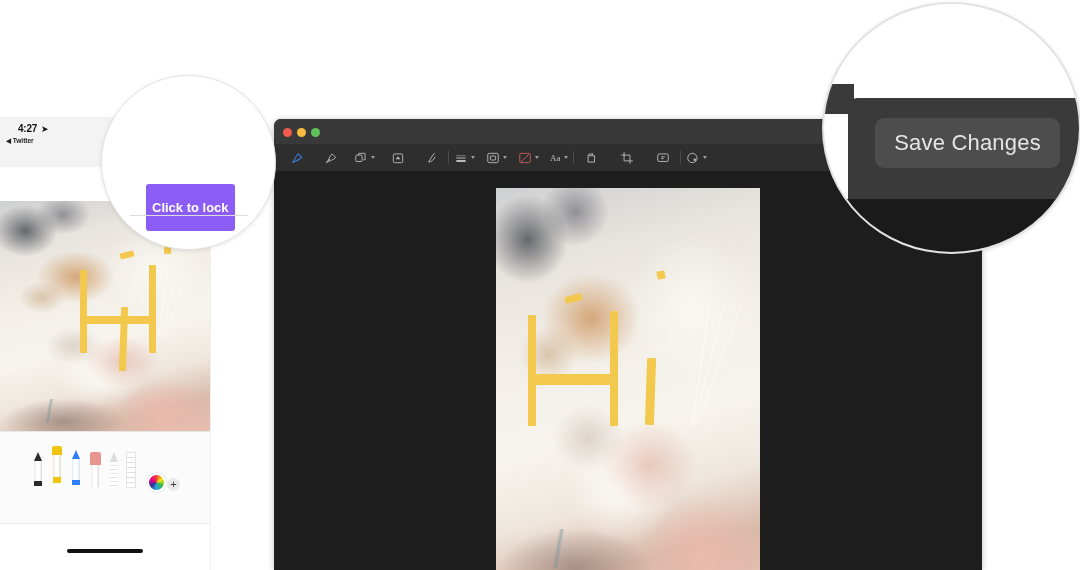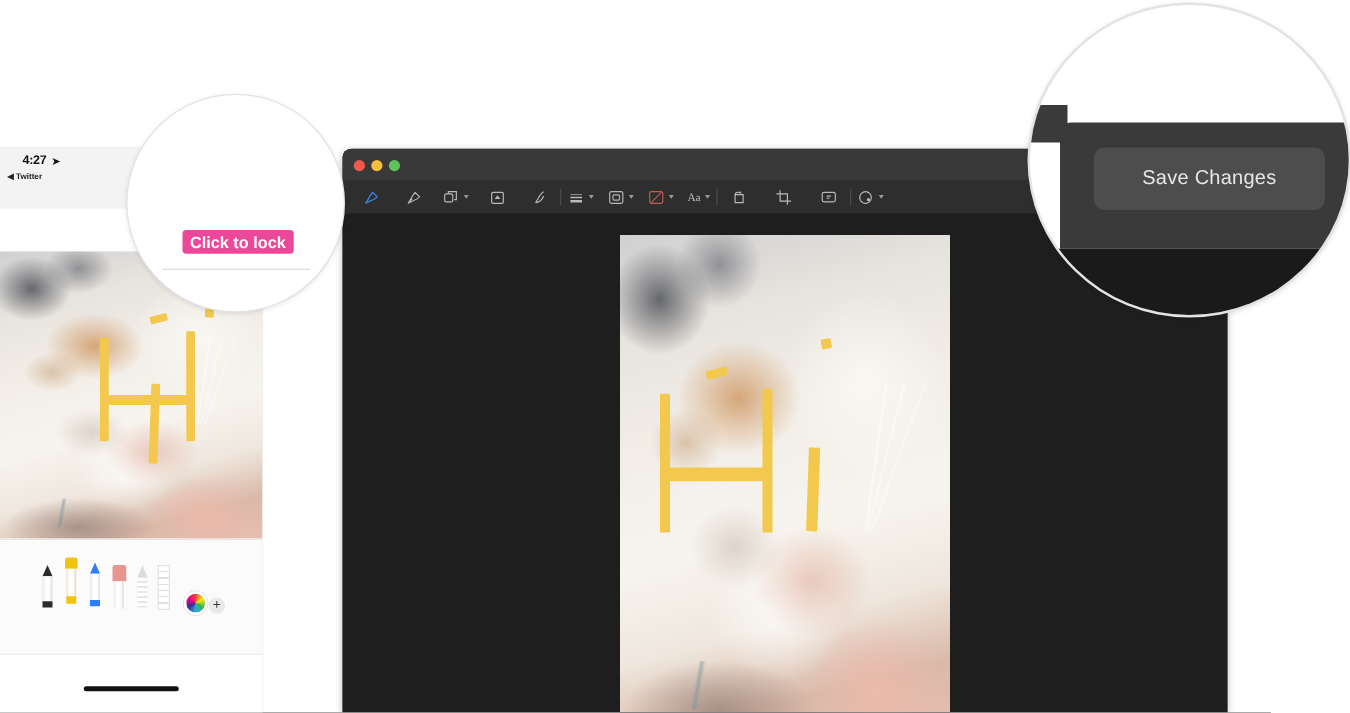--- a/index.html
+++ b/index.html
@@ -145,39 +145,39 @@
     box-shadow:0 1px 4px rgba(0,0,0,.10);
   }
   #mag-done{left:101px;top:75px;width:173px;height:173px;}
   #done-text{
     position:absolute;left:0;top:40px;width:173px;text-align:center;
     font-size:48px;font-weight:bold;color:#0a7cff;letter-spacing:-1.5px;
     font-family:"Liberation Sans",sans-serif;
   }
   #click-lock{
     position:absolute;left:44px;top:108px;
-    background:#ec4899;color:#fff;font-size:13px;font-weight:bold;
-    padding:2px 6px;border-radius:3px;white-space:nowrap;text-align:center;
+    background:#8b5cf6;color:#fff;font-size:13px;font-weight:bold;
+    padding:16px 6px;border-radius:3px;white-space:nowrap;text-align:center;
   }
   #mag-done-line{
     position:absolute;left:28px;top:139px;width:118px;height:1px;background:#dcdcdc;
   }
 
   #mag-save{left:822px;top:2px;width:255px;height:248px;border-width:2px;}
   #save-sheet{
     position:absolute;left:24px;top:94px;width:238px;height:101px;
     background:#3a3a3a;border-radius:9px 9px 0 0;
   }
   #save-btn{
     position:absolute;left:27px;top:20px;width:185px;height:50px;
     background:#4d4d4d;border-radius:9px;
     display:flex;align-items:center;justify-content:center;
   }
   #save-btn span{
-    font-size:16px;color:#e6e6e6;font-weight:normal;letter-spacing:.2px;
+    font-size:22px;color:#e6e6e6;font-weight:normal;letter-spacing:.2px;
   }
   #save-dark-strip{
     position:absolute;left:0;top:195px;width:255px;height:60px;background:#1a1a1a;
   }
   #save-lightstrip{
     position:absolute;left:0;top:80px;width:30px;height:30px;background:#3a3a3a;
   }
 </style>
 </head>
 <body>

